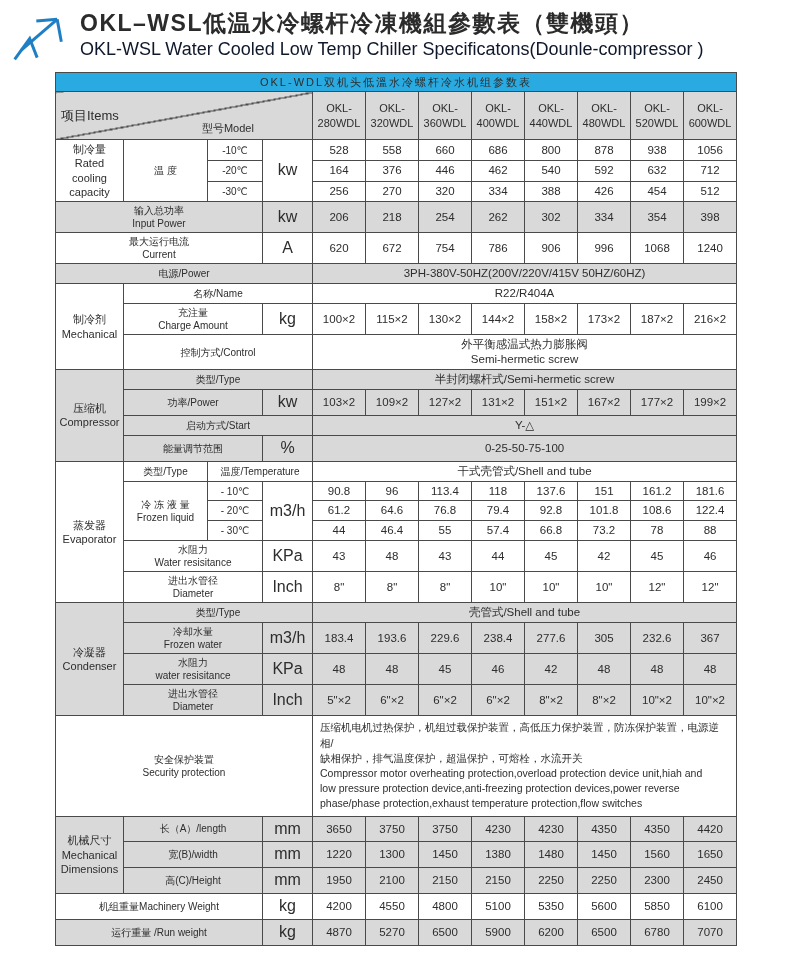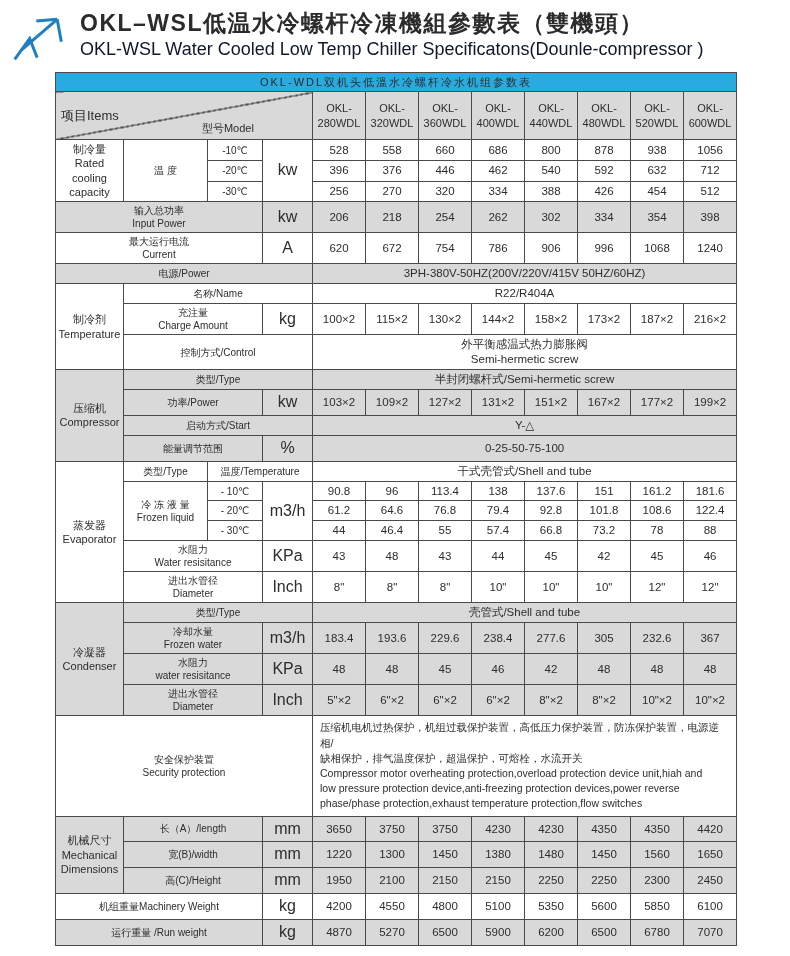--- a/index.html
+++ b/index.html
@@ -125,21 +125,21 @@
           <td class="d">558</td>
           <td class="d">660</td>
           <td class="d">686</td>
           <td class="d">800</td>
           <td class="d">878</td>
           <td class="d">938</td>
           <td class="d">1056</td>
         </tr>
         <tr>
           <td class="lab">-20℃</td>
-          <td class="d">396</td>
+          <td class="d">164</td>
           <td class="d">376</td>
           <td class="d">446</td>
           <td class="d">462</td>
           <td class="d">540</td>
           <td class="d">592</td>
           <td class="d">632</td>
           <td class="d">712</td>
         </tr>
         <tr>
           <td class="lab">-30℃</td>
@@ -177,21 +177,21 @@
           <td class="d">996</td>
           <td class="d">1068</td>
           <td class="d">1240</td>
         </tr>
         <tr class="shaded">
           <td class="lab" colspan="4">电源/Power</td>
           <td class="v" colspan="8">3PH-380V-50HZ(200V/220V/415V 50HZ/60HZ)</td>
         </tr>
         <tr>
           <td class="cat" rowspan="3">制冷剂
-Temperature</td>
+Mechanical</td>
           <td class="lab" colspan="3">名称/Name</td>
           <td class="v" colspan="8">R22/R404A</td>
         </tr>
         <tr>
           <td class="lab" colspan="2">充注量
 Charge Amount</td>
           <td class="unit">kg</td>
           <td class="d">100×2</td>
           <td class="d">115×2</td>
           <td class="d">130×2</td>
@@ -241,21 +241,21 @@
           <td class="v" colspan="8">干式壳管式/Shell and tube</td>
         </tr>
         <tr>
           <td class="lab" rowspan="3">冷 冻 液 量
 Frozen liquid</td>
           <td class="lab">- 10℃</td>
           <td class="unit" rowspan="3">m3/h</td>
           <td class="d">90.8</td>
           <td class="d">96</td>
           <td class="d">113.4</td>
-          <td class="d">138</td>
+          <td class="d">118</td>
           <td class="d">137.6</td>
           <td class="d">151</td>
           <td class="d">161.2</td>
           <td class="d">181.6</td>
         </tr>
         <tr>
           <td class="lab">- 20℃</td>
           <td class="d">61.2</td>
           <td class="d">64.6</td>
           <td class="d">76.8</td>

